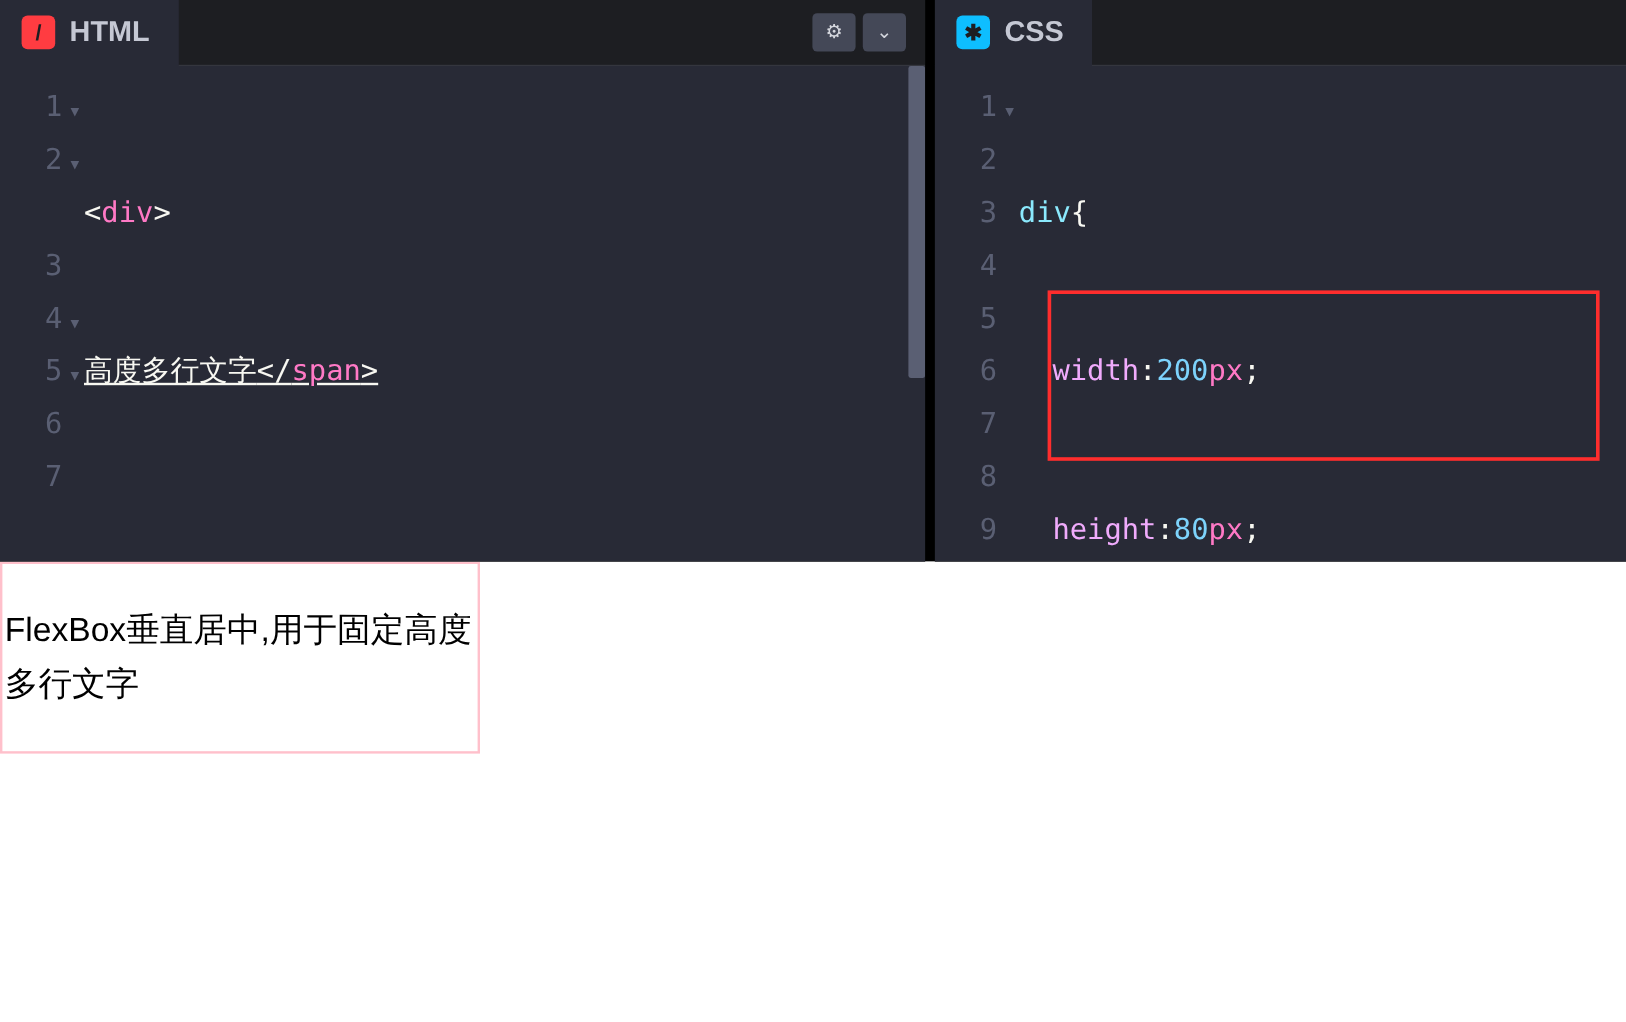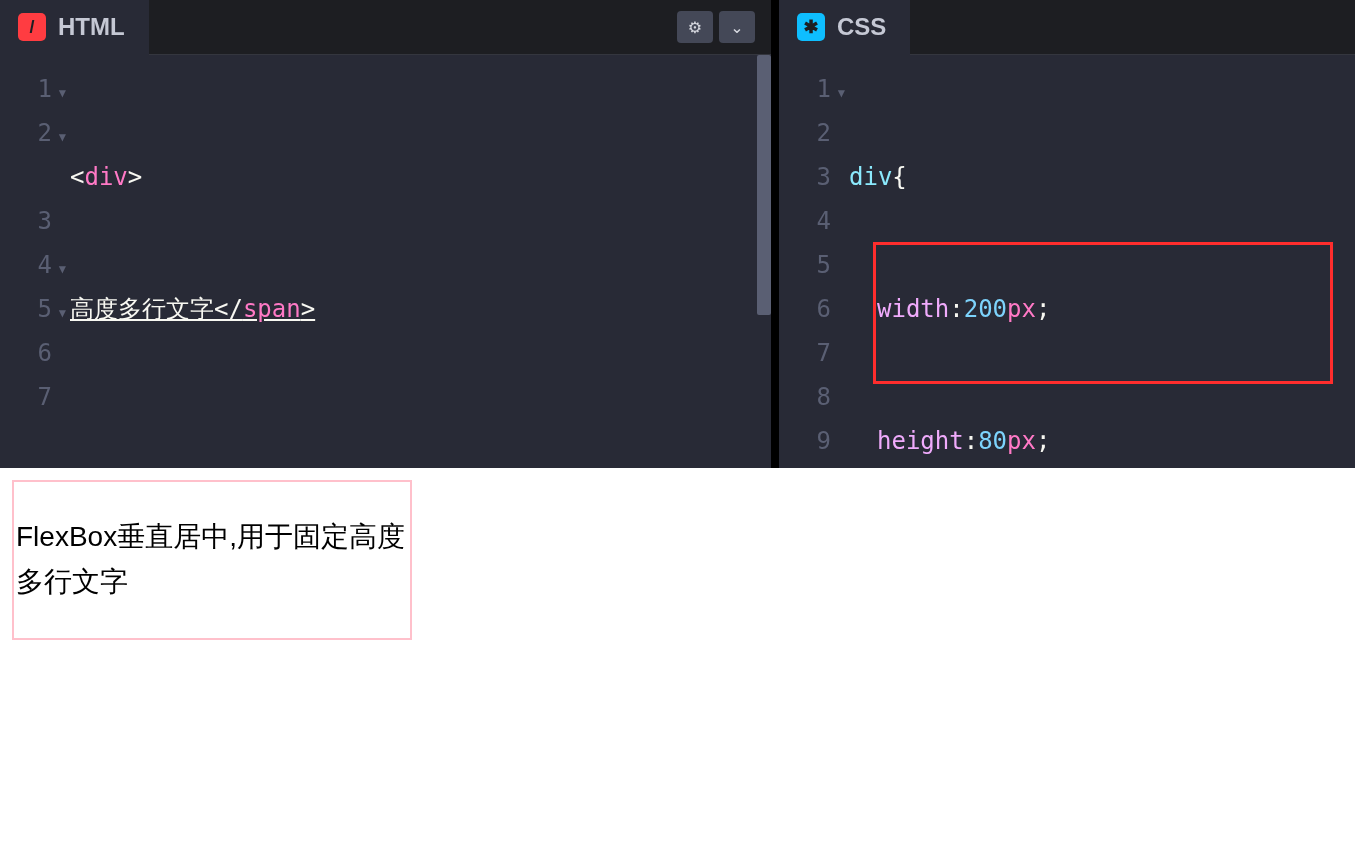--- a/index.html
+++ b/index.html
@@ -133,21 +133,20 @@
 
   .hl-box {
     position: absolute;
     border: 3px solid #ff2d2d;
     pointer-events: none;
   }
 
   
   .preview {
     background: #fff;
-    padding: 12px;
   }
   .preview-box {
     width: 400px;
     height: 160px;
     border: 2px solid #ffc0cb;
     display: flex;
     flex-direction: column;
     justify-content: center;
     font-size: 28px;
     color: #000;

